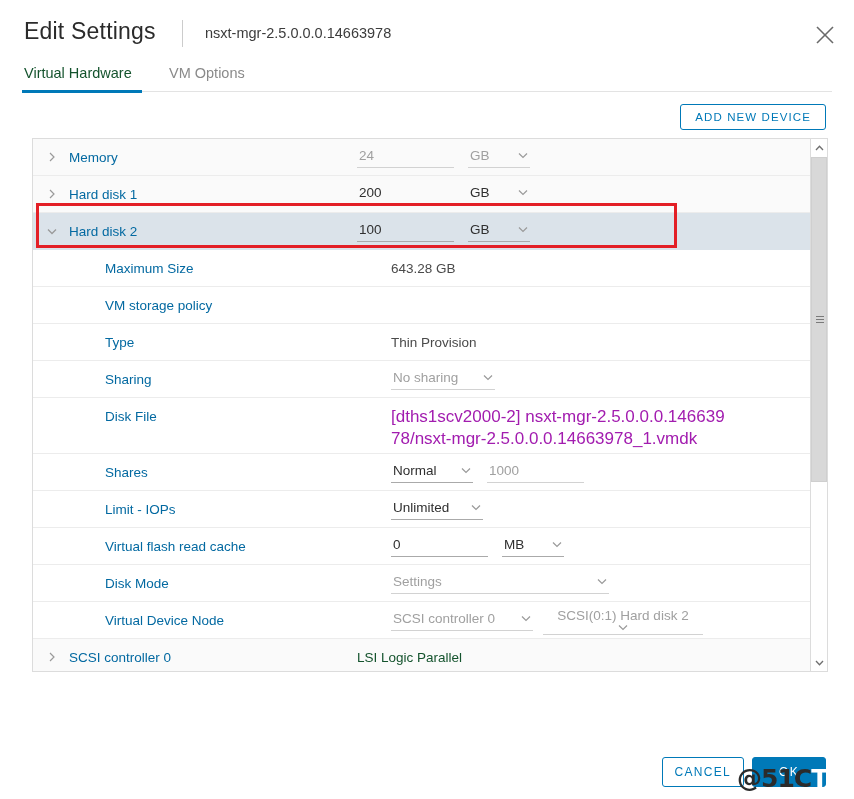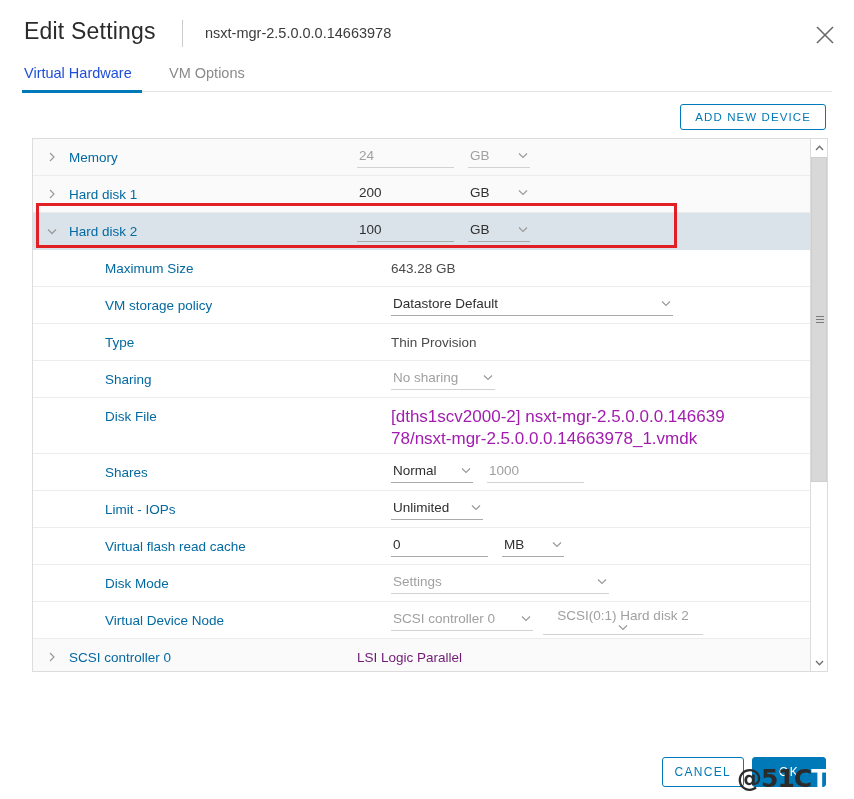--- a/index.html
+++ b/index.html
@@ -61,21 +61,21 @@
   }
   .tab {
     position: absolute;
     top: 0;
     height: 32px;
     font-size: 14.5px;
     line-height: 26px;
     cursor: pointer;
     white-space: nowrap;
   }
-  .tab-0 { left: 24px; color: #1d4ed8; }
+  .tab-0 { left: 24px; color: #14532d; }
   .tab-1 { left: 169px; color: #8a8a8a; }
   .tab-underline {
     position: absolute;
     left: 22px; top: 30px;
     width: 120px; height: 3px;
     background: #0079b8;
   }
   .tabs-rule {
     position: absolute;
     left: 22px; top: 31px;
@@ -174,21 +174,21 @@
   .inp.w-sharing { width: 104px; display:flex; align-items:center; justify-content: space-between; }
   .inp.w-diskmode { width: 218px; display:flex; align-items:center; justify-content: space-between; }
   .inp.w-node { width: 142px; display:flex; align-items:center; justify-content: space-between; }
   .inp.w-node2 { width: 160px; display:flex; align-items:center; justify-content: space-between; flex-direction: column; }
 
   .gap { width: 14px; flex: 0 0 auto; }
   .gap-sm { width: 10px; flex: 0 0 auto; }
 
   .static-val {
     font-size: 13.5px;
-    color: #701a75;
+    color: #14532d;
   }
   .static-val.dark { color: #4a4a4a; }
   .wrapval {
     font-size: 17px;
     color: #a21caf;
     line-height: 22px;
     width: 340px;
     word-break: break-all;
   }
 
@@ -385,30 +385,20 @@
 
       <div class="row">
         <span class="label sub-label">Maximum Size</span>
         <span class="field-area">
           <span class="static-val dark">643.28 GB</span>
         </span>
       </div>
 
       <div class="row">
         <span class="label sub-label">VM storage policy</span>
-        <span class="field-area">
-          <span class="inp w-policy">
-            <span>Datastore Default</span>
-            <span class="dd-caret">
-              <svg width="10" height="7" viewBox="0 0 10 7">
-                  <polyline points="1,1.5 5,5.5 9,1.5" fill="none" stroke="currentColor" stroke-width="1.2"></polyline>
-                </svg>
-            </span>
-          </span>
-        </span>
       </div>
 
       <div class="row">
         <span class="label sub-label">Type</span>
         <span class="field-area">
           <span class="static-val dark">Thin Provision</span>
         </span>
       </div>
 
       <div class="row">

